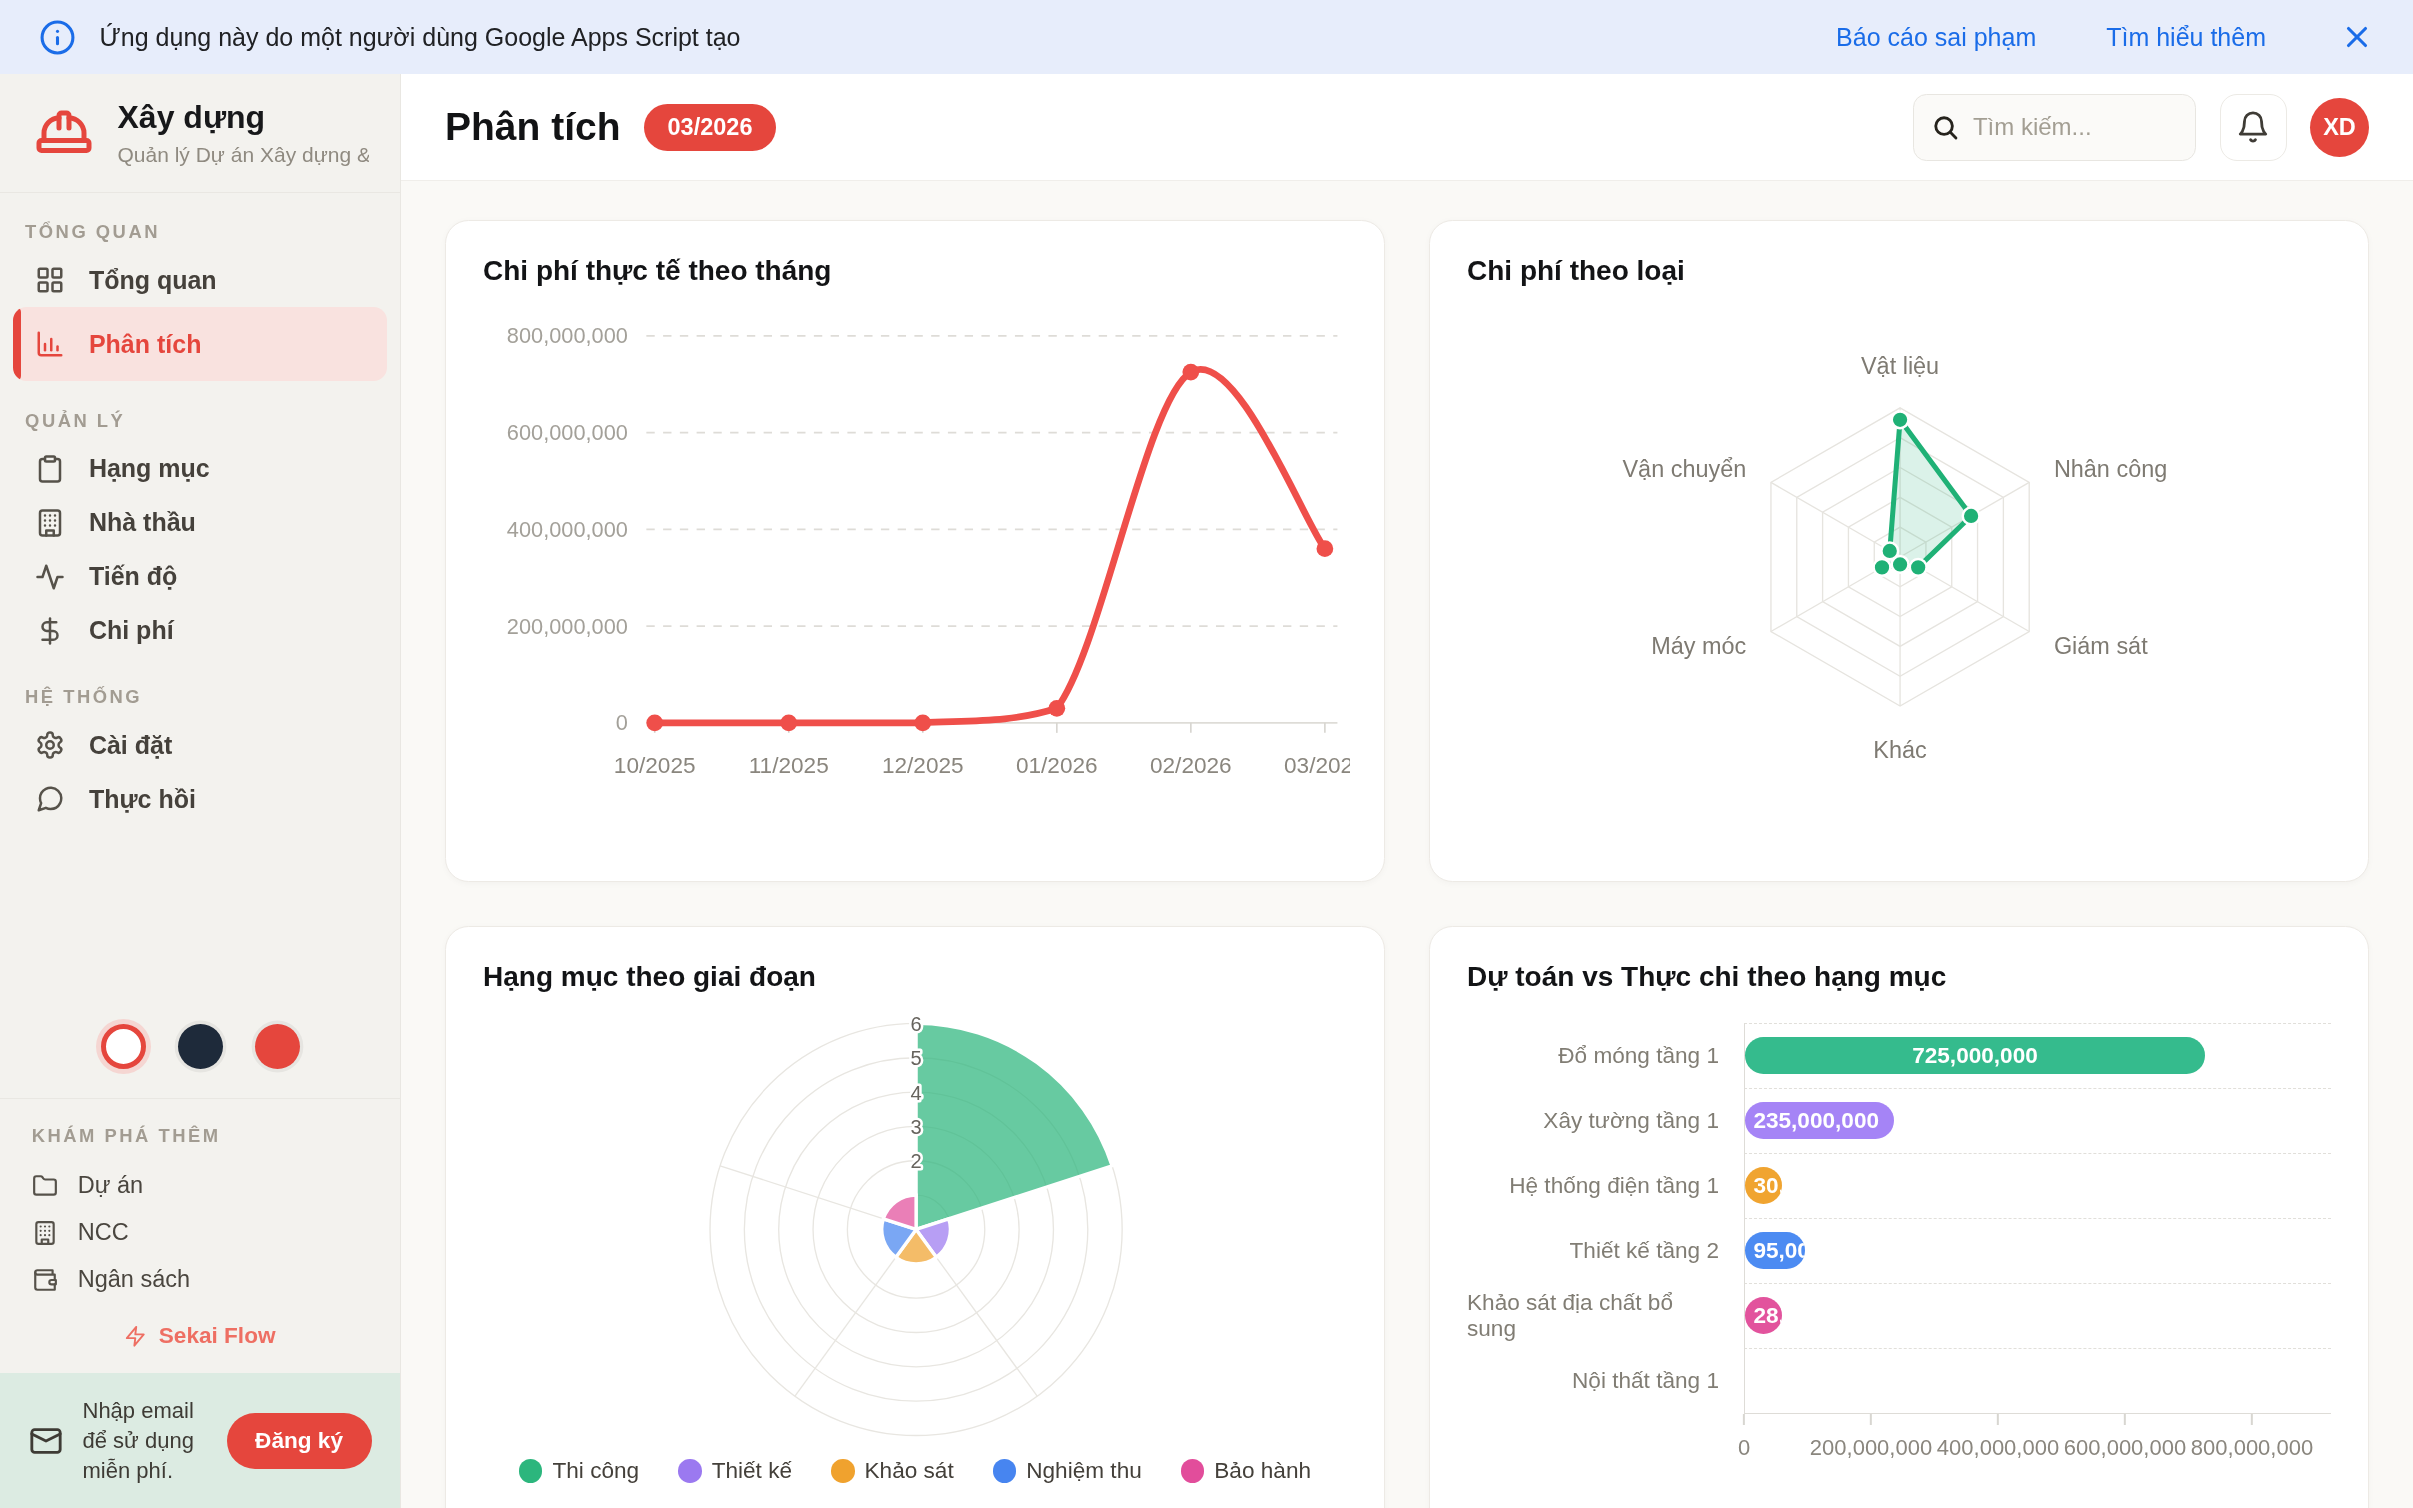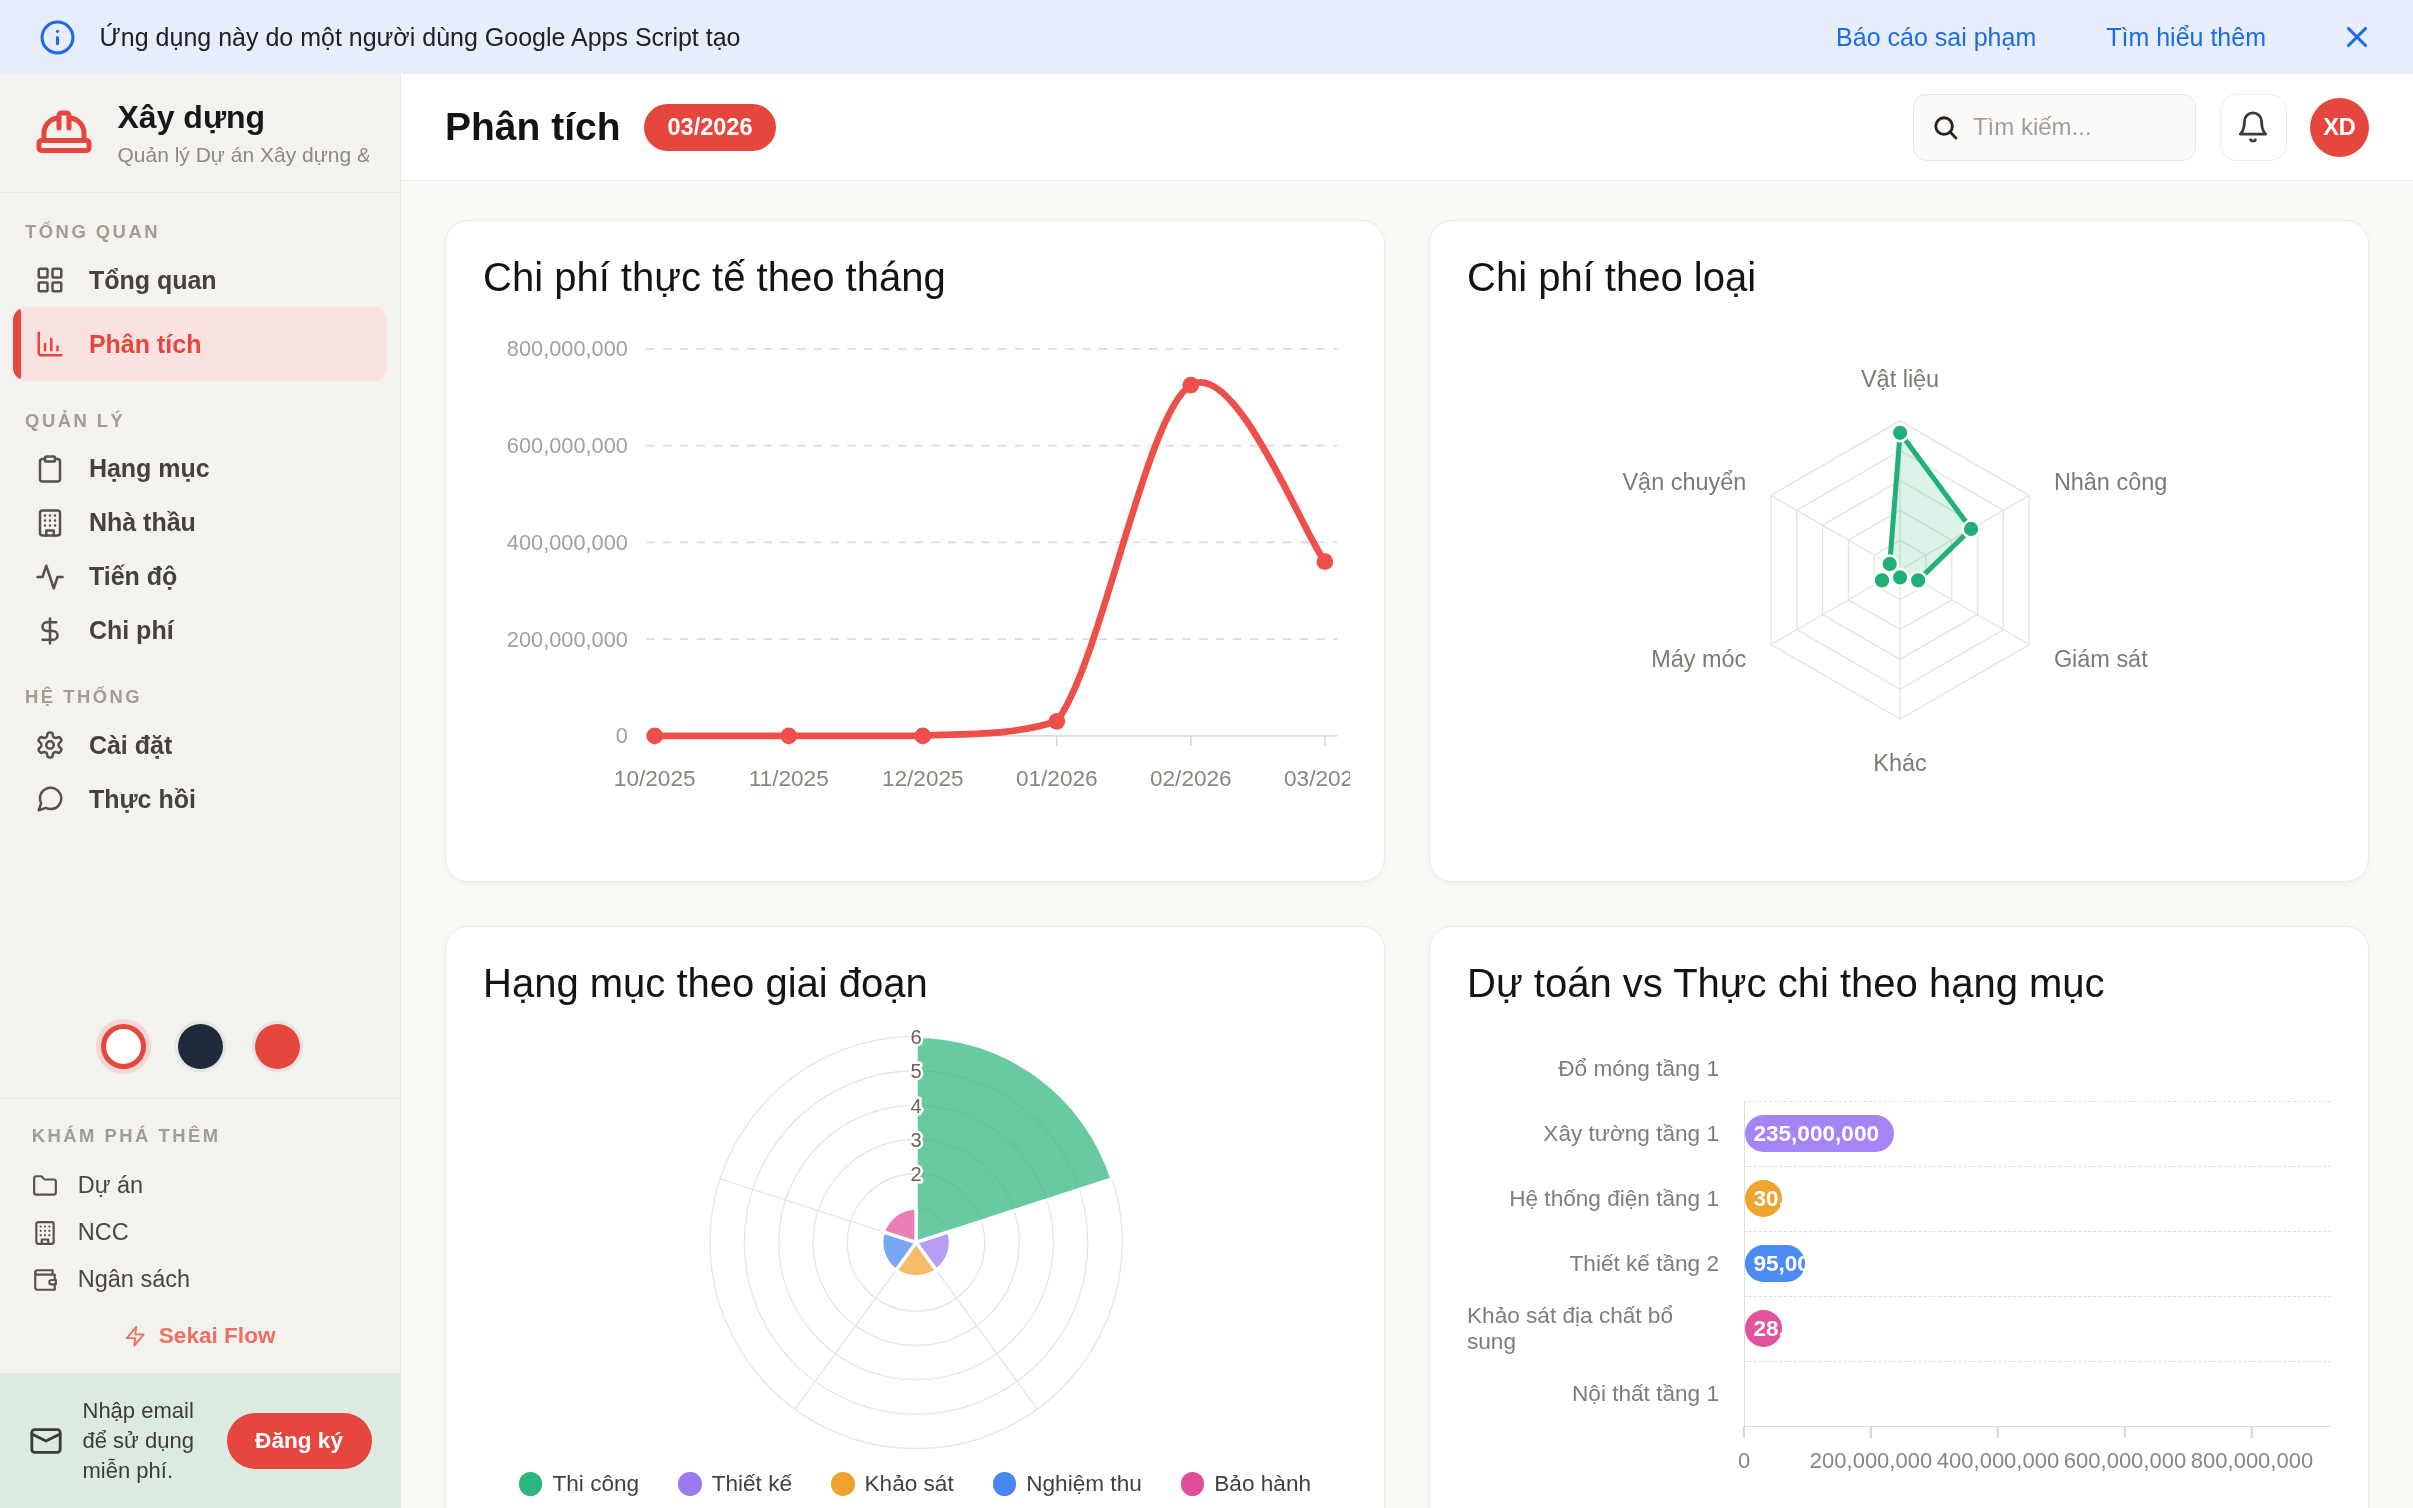--- a/index.html
+++ b/index.html
@@ -52,21 +52,21 @@
   .search-box { width:283px; height:67px; border:1.7px solid #e8e6e1; border-radius:13.4px; background:#fbfaf8; display:flex; align-items:center; gap:13.4px; padding:0 17px; }
   .search-box svg { width:28.5px; height:28.5px; color:#26231d; flex:none; }
   .search-box input { border:none; outline:none; background:transparent; font-size:24px; color:#2b2822; width:100%; font-family:inherit; }
   .search-box input::placeholder { color:#a39e93; }
   .bell-btn { width:67px; height:67px; border:1.7px solid #eceae5; border-radius:17px; background:#fff; display:flex; align-items:center; justify-content:center; margin-left:23.5px; cursor:pointer; }
   .bell-btn svg { width:34px; height:34px; color:#3f3c36; }
   .avatar { width:59px; height:59px; border-radius:50%; background:#e5463d; color:#fff; font-size:23.5px; font-weight:800; display:flex; align-items:center; justify-content:center; margin-left:23.5px; cursor:pointer; }
 
   .content { flex:1; padding:39px 44px; display:grid; grid-template-columns:1fr 1fr; grid-template-rows:662px 662px; gap:44px; overflow:hidden; }
   .card { background:#fff; border:1.7px solid #edeae5; border-radius:23.5px; padding:34px 37px; box-shadow:0 1.7px 6.7px rgba(40,35,25,0.03); overflow:hidden; }
-  .card-title { font-size:40px; font-weight:400; color:#131416; }
+  .card-title { font-size:28px; font-weight:700; color:#131416; }
 
   
   svg.chart text { font-family:"Liberation Sans", sans-serif; }
   .polar-legend { display:flex; justify-content:center; gap:39px; margin-top:5px; }
   .lg-item { display:flex; align-items:center; gap:10px; font-size:22.6px; color:#44403a; }
   .lg-dot { width:23.5px; height:23.5px; border-radius:50%; display:inline-block; }
 
   
   .bar-rows { margin-top:30px; }
   .bar-row { display:grid; grid-template-columns:277px 1fr; align-items:stretch; height:65px; }
@@ -405,20 +405,25 @@
               <span>Bảo hành</span>
             </span>
           </div>
       </section>
 
       <section class="card">
         <h2 class="card-title">Dự toán vs Thực chi theo hạng mục</h2>
         <div class="bar-rows" id="barRows">
             <div class="bar-row">
               <div class="bar-cat">Đổ móng tầng 1</div>
+              <div class="bar-track">
+                <div class="bar" style="width: 460px; background: rgb(53, 187, 141);">
+                  <span>725,000,000</span>
+                </div>
+              </div>
             </div>
             <div class="bar-row">
               <div class="bar-cat">Xây tường tầng 1</div>
               <div class="bar-track">
                 <div class="bar small" style="width: 149px; background: rgb(165, 132, 246); text-align: right;">
                   <span>235,000,000</span>
                 </div>
               </div>
             </div>
             <div class="bar-row">

